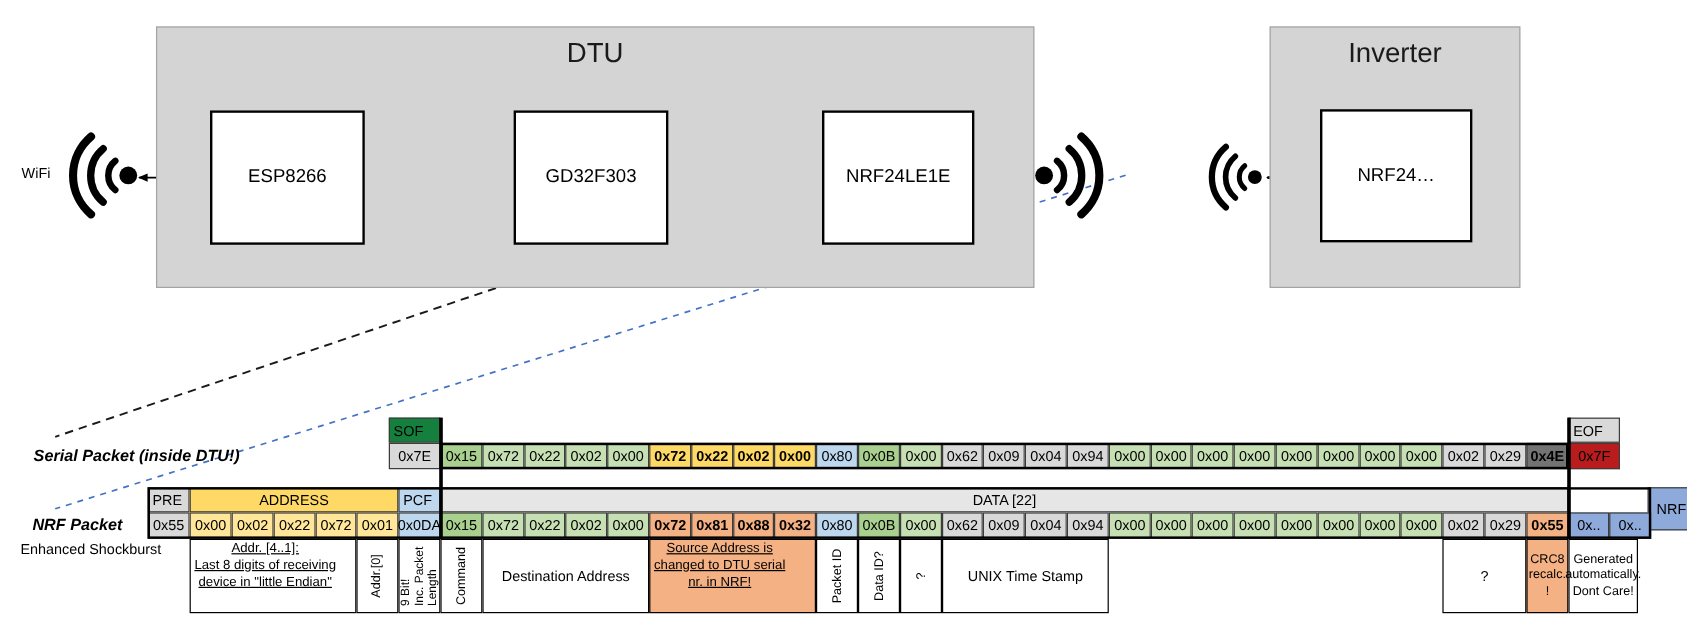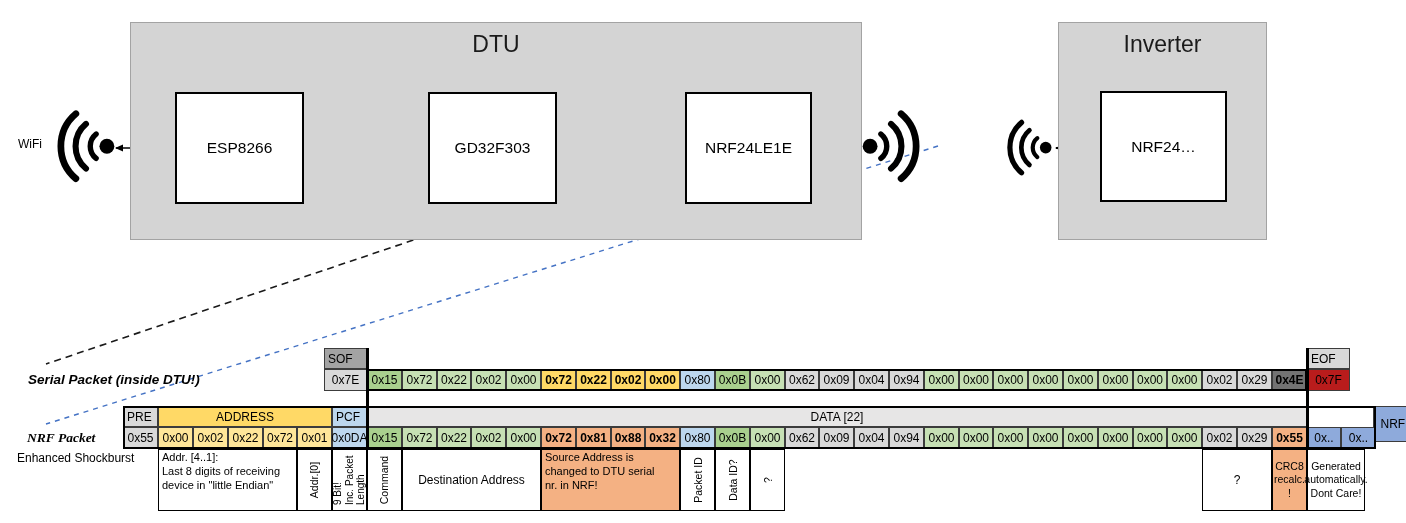--- a/index.html
+++ b/index.html
@@ -14,21 +14,21 @@
   .rowlabel{position:absolute;font-style:italic;font-weight:bold;font-size:13.5px;z-index:4;}
   .sublabel{position:absolute;font-size:12px;z-index:4;}
   #packet-layer{position:absolute;left:0;top:0;width:1406px;height:523px;z-index:3;}
   .cell{position:absolute;box-sizing:border-box;border:1px solid #3c3c3c;display:flex;
         align-items:center;justify-content:center;font-size:12px;background:#fff;line-height:1;}
   .cell.hdr-left{justify-content:flex-start;padding-left:3px;}
   .cell.bold{font-weight:bold;}
   .ann{position:absolute;box-sizing:border-box;border:1px solid #000;background:#fff;
        display:flex;align-items:center;justify-content:center;text-align:center;
        white-space:pre;line-height:1.25;font-size:11px;}
-  .ann.topleft{align-items:flex-start;justify-content:flex-start;text-align:left;padding:1px 3px;}
+  .ann.topleft{align-items:flex-start;justify-content:flex-start;text-align:center;padding:1px 3px;text-decoration:underline;}
   .ann .rot{transform:rotate(-90deg);white-space:pre;text-align:left;font-size:10.5px;line-height:1.15;}
   .outline{position:absolute;box-sizing:border-box;border:2px solid #000;background:transparent;
            pointer-events:none;z-index:5;}
   .vbar{position:absolute;background:#000;width:3px;z-index:5;}
 </style>
 </head>
 <body>
 
 <svg id="overlay" width="1406" height="523" viewBox="0 0 1406 523">
   <defs>
@@ -90,25 +90,25 @@
 <div class="comp" style="left:175px;top:92px;width:125px;height:108px;">ESP8266</div>
 <div class="comp" style="left:428px;top:92px;width:125px;height:108px;">GD32F303</div>
 <div class="comp" style="left:685px;top:92px;width:123px;height:108px;">NRF24LE1E</div>
 
 <div class="group" style="left:1058px;top:22px;width:207px;height:216px;">
   <div class="group-title">Inverter</div>
 </div>
 <div class="comp" style="left:1100px;top:91px;width:123px;height:107px;">NRF24…</div>
 
 <div class="rowlabel" style="left:28px;top:372px;">Serial Packet (inside DTU!)</div>
-<div class="rowlabel" style="left:27px;top:430px;font-family:Liberation Serif, serif;">NRF Packet</div>
+<div class="rowlabel" style="left:27px;top:430px;">NRF Packet</div>
 <div class="sublabel" style="left:17px;top:451px;">Enhanced Shockburst</div>
 
 <div id="packet-layer">
-    <div class="cell hdr-left" style="left: 324px; top: 348px; width: 43px; height: 21px; background: #a3a3a3;">SOF</div>
+    <div class="cell hdr-left" style="left: 324px; top: 348px; width: 43px; height: 21px; background: #15803d;">SOF</div>
     <div class="cell" style="left: 324px; top: 369px; width: 43px; height: 22px; background: rgb(217, 217, 217);">0x7E</div>
     <div class="cell" style="left: 367px; top: 369px; width: 35px; height: 22px; background: rgb(169, 208, 142);">0x15</div>
     <div class="cell" style="left: 402px; top: 369px; width: 35px; height: 22px; background: rgb(198, 224, 180);">0x72</div>
     <div class="cell" style="left: 437px; top: 369px; width: 34px; height: 22px; background: rgb(198, 224, 180);">0x22</div>
     <div class="cell" style="left: 471px; top: 369px; width: 35px; height: 22px; background: rgb(198, 224, 180);">0x02</div>
     <div class="cell" style="left: 506px; top: 369px; width: 35px; height: 22px; background: rgb(198, 224, 180);">0x00</div>
     <div class="cell bold" style="left: 541px; top: 369px; width: 35px; height: 22px; background: rgb(255, 217, 102);">0x72</div>
     <div class="cell bold" style="left: 576px; top: 369px; width: 35px; height: 22px; background: rgb(255, 217, 102);">0x22</div>
     <div class="cell bold" style="left: 611px; top: 369px; width: 34px; height: 22px; background: rgb(255, 217, 102);">0x02</div>
     <div class="cell bold" style="left: 645px; top: 369px; width: 35px; height: 22px; background: rgb(255, 217, 102);">0x00</div>
@@ -181,20 +181,21 @@
 Inc. Packet
 Length</span></div>
     <div class="ann" style="left: 367px; top: 449px; width: 35px; height: 62px;"><span class="rot">Command</span></div>
     <div class="ann" style="left: 402px; top: 449px; width: 139px; height: 62px; font-size: 12px;">Destination Address</div>
     <div class="ann topleft" style="left: 541px; top: 449px; width: 139px; height: 62px; background: rgb(244, 177, 131);">Source Address is
 changed to DTU serial
 nr. in NRF!</div>
     <div class="ann" style="left: 680px; top: 449px; width: 35px; height: 62px;"><span class="rot">Packet ID</span></div>
     <div class="ann" style="left: 715px; top: 449px; width: 35px; height: 62px;"><span class="rot">Data ID?</span></div>
     <div class="ann" style="left: 750px; top: 449px; width: 35px; height: 62px;"><span class="rot">?</span></div>
+    <div class="ann" style="left: 785px; top: 449px; width: 139px; height: 62px; font-size: 12px;">UNIX Time Stamp</div>
     <div class="ann" style="left: 1202px; top: 449px; width: 70px; height: 62px; font-size: 12px;">?</div>
     <div class="ann" style="left: 1272px; top: 449px; width: 35px; height: 62px; background: rgb(244, 177, 131); font-size: 10.5px;">CRC8
 recalc.
 !</div>
     <div class="ann" style="left: 1307px; top: 449px; width: 58px; height: 62px; font-size: 10.5px;">Generated
 automatically.
 Dont Care!</div>
     <div class="outline" style="left: 367px; top: 369px; width: 940px; height: 22px;"></div>
     <div class="outline" style="left: 123px; top: 406px; width: 1253px; height: 43px;"></div>
     <div class="vbar" style="left: 365.5px; top: 348px; height: 101px;"></div>

